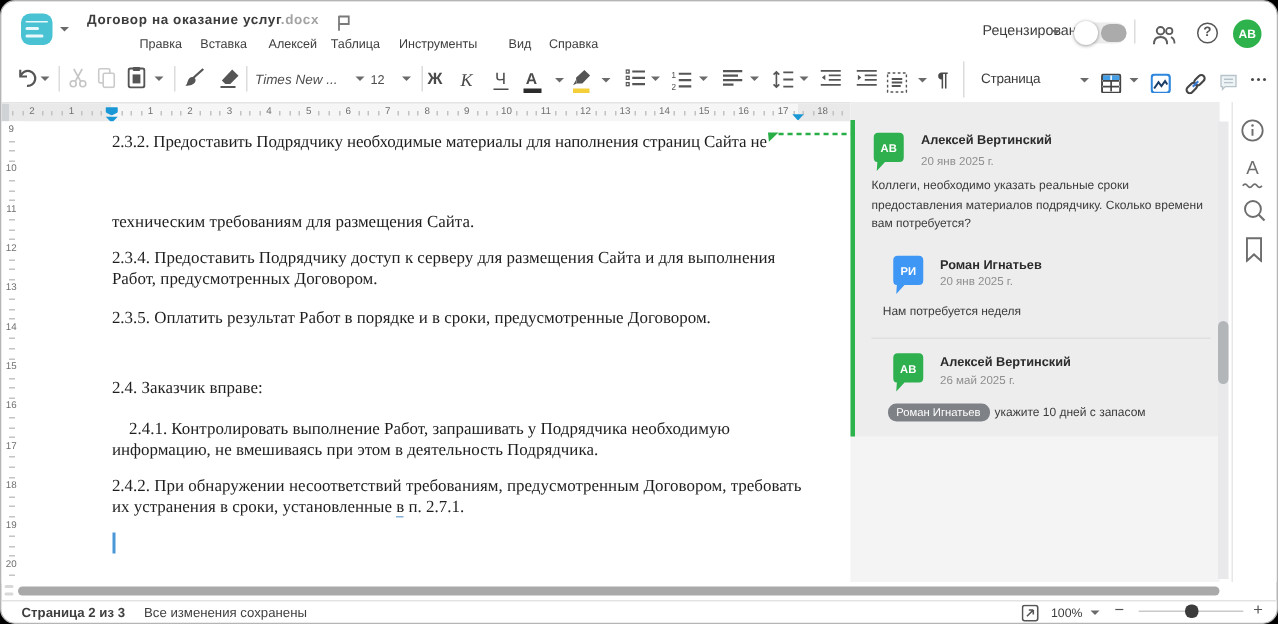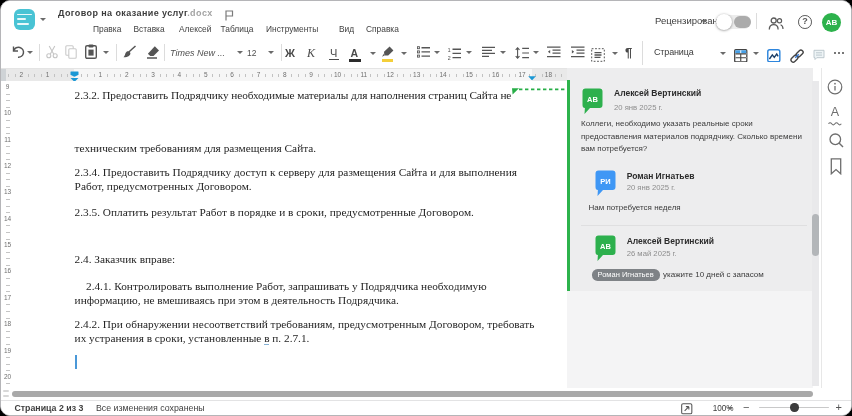--- a/index.html
+++ b/index.html
@@ -385,20 +385,20 @@
 <div class="abs" style="left:2px;top:393.5px;width:6px;height:2.5px;background:#d8d8d8;border-radius:1px;"></div>
 <div class="abs" style="left:10.7px;top:390px;width:801px;height:6.3px;background:#a9a9a9;border-radius:3.1px;"></div>
 
 <div class="abs" style="left:0;top:398.5px;width:852px;height:17px;background:#fff;border-top:1px solid #e3e3e4;">
   <div class="abs" style="left:13.4px;top:2.2px;font-size:8.8px;color:#3f3f3f;line-height:10px;font-weight:bold;">Страница 2 из 3</div>
   <div class="abs" style="left:95px;top:2.2px;font-size:8.8px;color:#3f3f3f;line-height:10px;">Все изменения сохранены</div>
   <svg class="abs" style="left:680px;top:2.5px;" width="11.5" height="11.5" viewBox="0 0 12 12">
         <rect x="0.7" y="0.7" width="10.6" height="10.6" rx="1.5" fill="none" stroke="#555" stroke-width="1.1"></rect>
         <path d="M3.8 8.2 L8.2 3.8 M8.2 3.8 H5.1 M8.2 3.8 V6.9" stroke="#555" stroke-width="1.1" fill="none"></path>
       </svg>
-  <div class="abs" style="left:699.7px;top:3.6px;font-size:8.2px;color:#3c3c3c;line-height:10px;margin-left:12px;">100%</div>
+  <div class="abs" style="left:699.7px;top:3.6px;font-size:8.2px;color:#3c3c3c;line-height:10px;">100%</div>
   <div class="car" style="left:725.8px;top:6px;"></div>
   <div class="abs" style="left:742px;top:0px;font-size:11px;color:#555;">−</div>
   <div class="abs" style="left:758.3px;top:6.2px;width:69.5px;height:1.6px;background:#c9c9c9;border-radius:1px;"></div>
   <div class="abs" style="left:789.3px;top:2.8px;width:8.3px;height:8.3px;background:#3c3c3c;border-radius:50%;"></div>
   <div class="abs" style="left:834.5px;top:0px;font-size:11px;color:#555;">+</div>
 </div>
 </div>
 
 </body></html>

